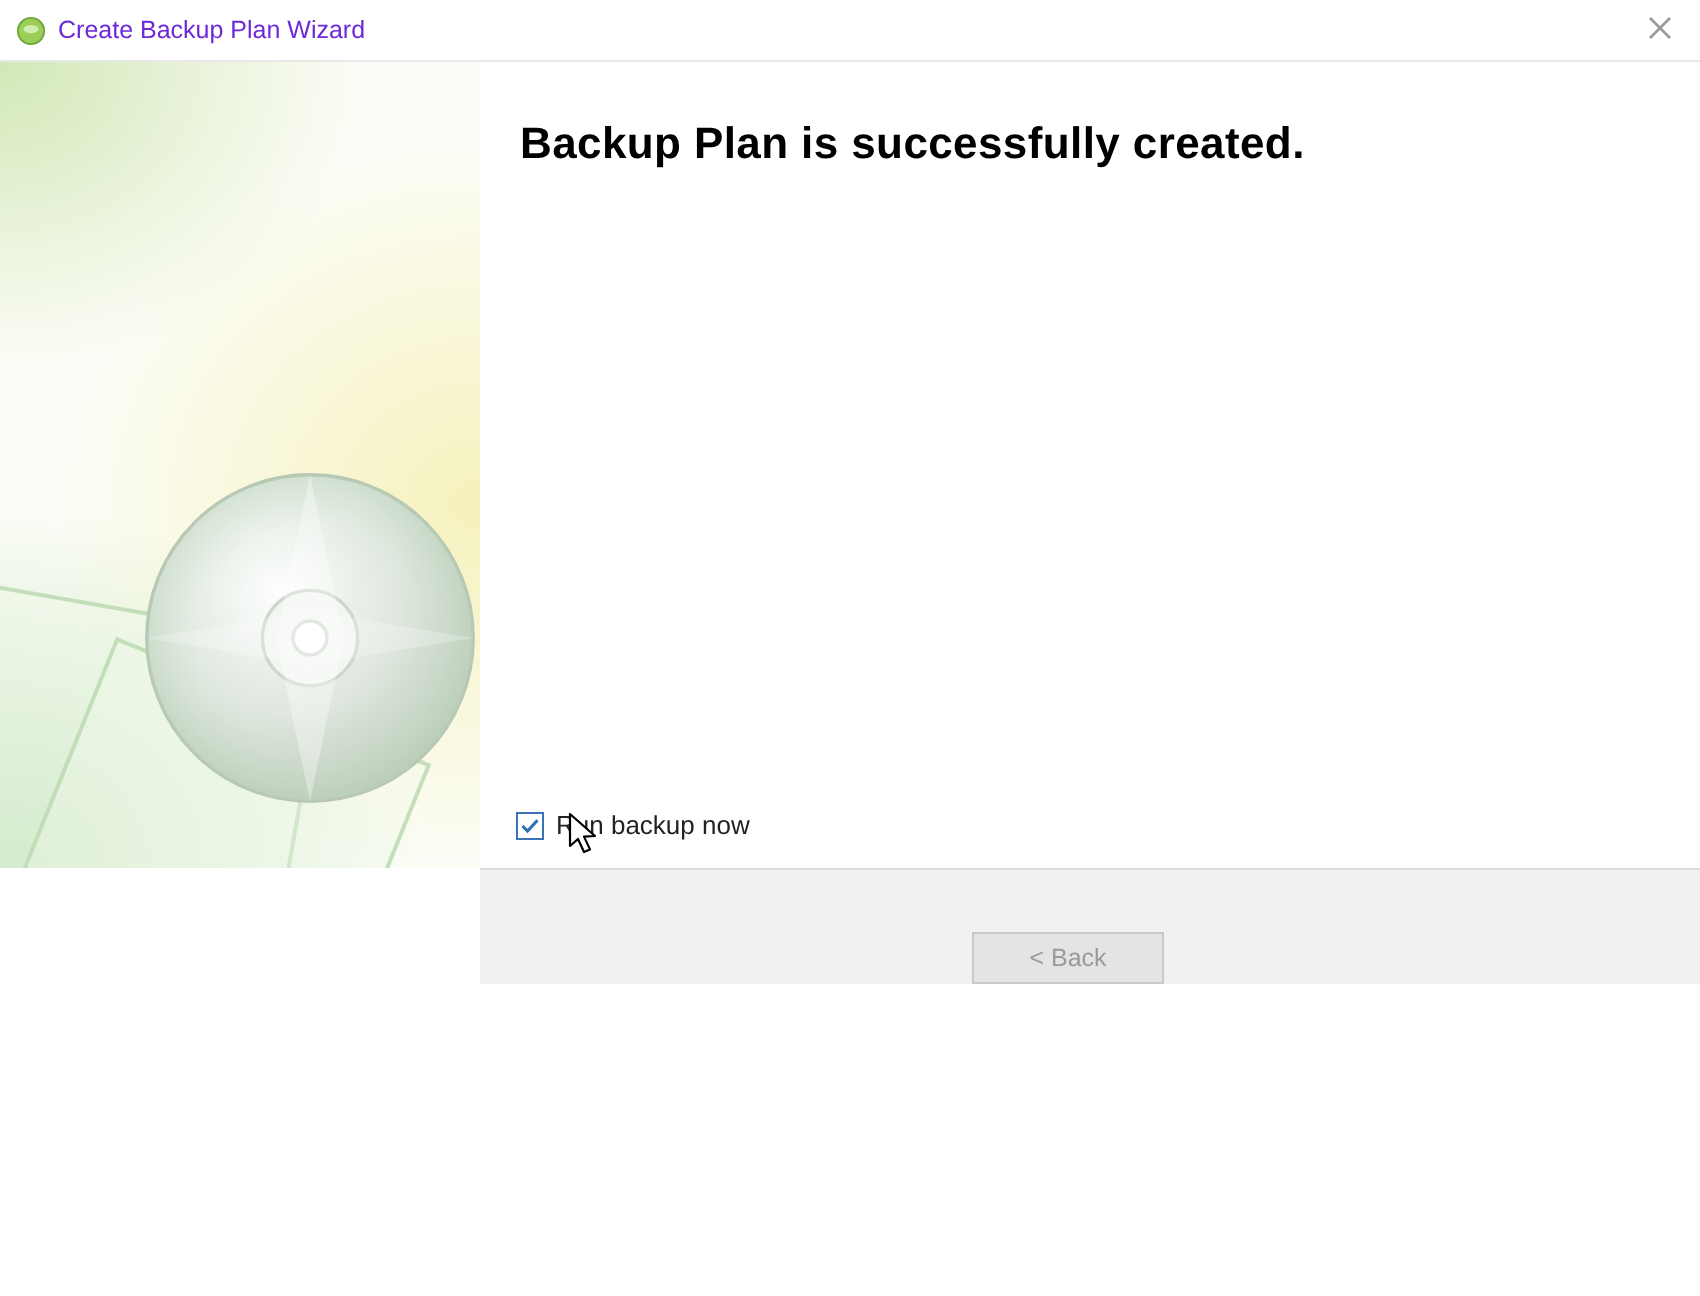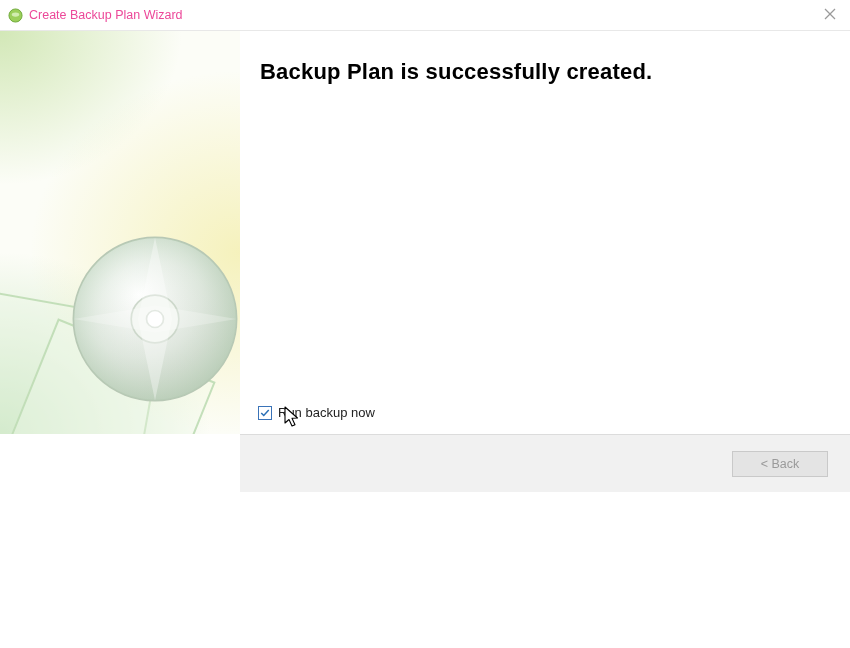--- a/index.html
+++ b/index.html
@@ -11,21 +11,21 @@
     height: 648px;
     overflow: hidden;
     position: relative;
   }
   .titlebar {
     height: 30px;
     display: flex;
     align-items: center;
     padding: 0 8px;
     background: #fff;
-    color: #ec4899;
+    color: #6d28d9;
     font-size: 12.5px;
     position: relative;
   }
   .titlebar .app-icon {
     width: 15px;
     height: 15px;
     margin-right: 6px;
   }
   .titlebar .close {
     position: absolute;
@@ -115,20 +115,21 @@
     height: 58px;
     background: #f1f1f1;
     border-top: 1px solid #dcdcdc;
     display: flex;
     align-items: center;
     justify-content: flex-end;
     padding-right: 22px;
     gap: 12px;
     width: 610px;
     margin-left: 240px;
+    flex-direction: column;
   }
   .btn {
     width: 96px;
     height: 26px;
     font-size: 12.5px;
     font-family: inherit;
     border: 1px solid #c9c9c9;
     background: #e4e4e4;
     color: #333;
     cursor: pointer;

